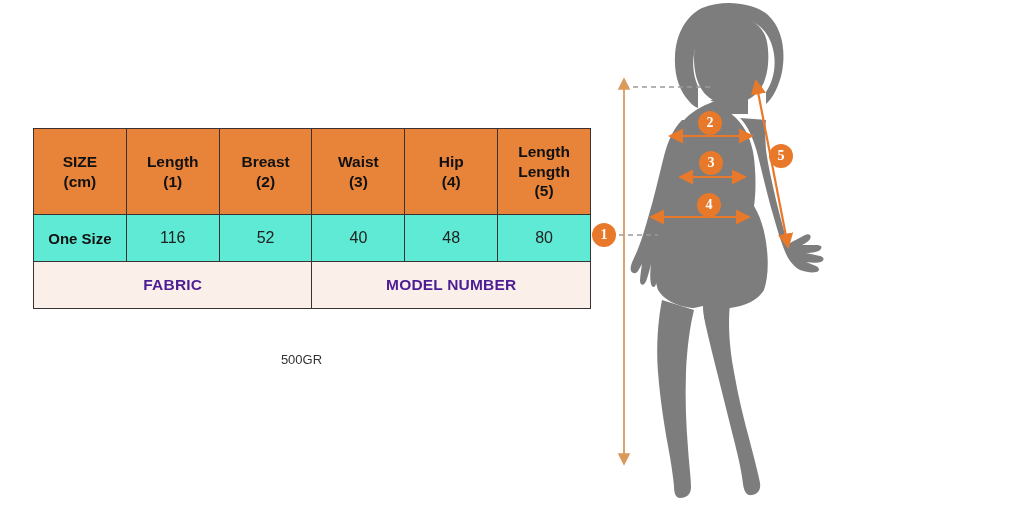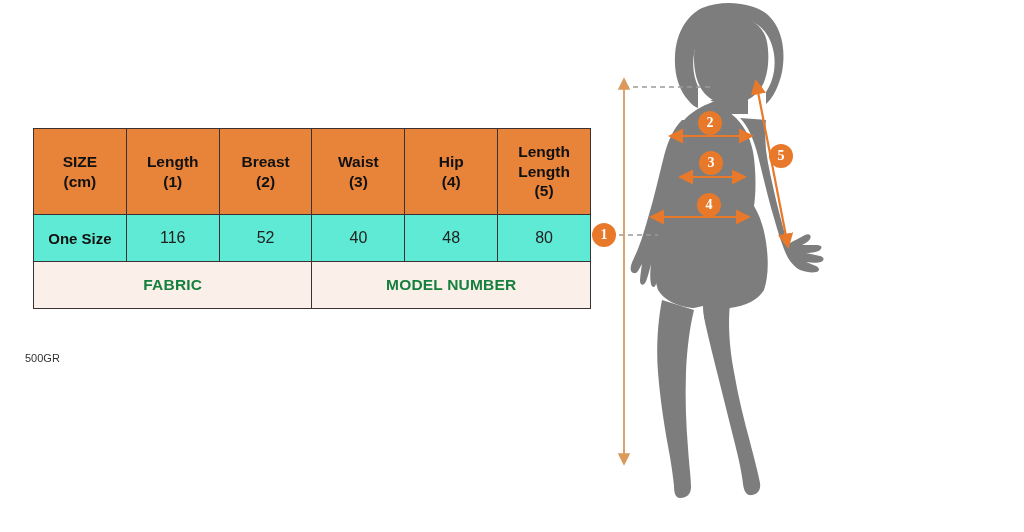--- a/index.html
+++ b/index.html
@@ -58,39 +58,39 @@
     font-weight: bold;
     font-size: 15px;
     color: #111111;
   }
   
   tr.section-row td {
     background: #FBEFEA;
     height: 46px;
     font-size: 15.5px;
     font-weight: bold;
-    color: #15803d;
+    color: #4c1d95;
     letter-spacing: .2px;
   }
   
   tr.value-row td {
     background: #F8DACE;
     height: 45px;
     font-size: 16px;
     font-weight: normal;
     color: #222222;
   }
   #weight-note {
     position: absolute;
     left: 25px;
     top: 352px;
     width: 558px;
-    text-align: left;
+    text-align: center;
     padding-right: 5px;
-    font-size: 11px;
+    font-size: 13px;
     color: #333333;
     box-sizing: border-box;
   }
 
   
   #figure-panel {
     position: absolute;
     left: 590px;
     top: 0px;
     width: 434px;

